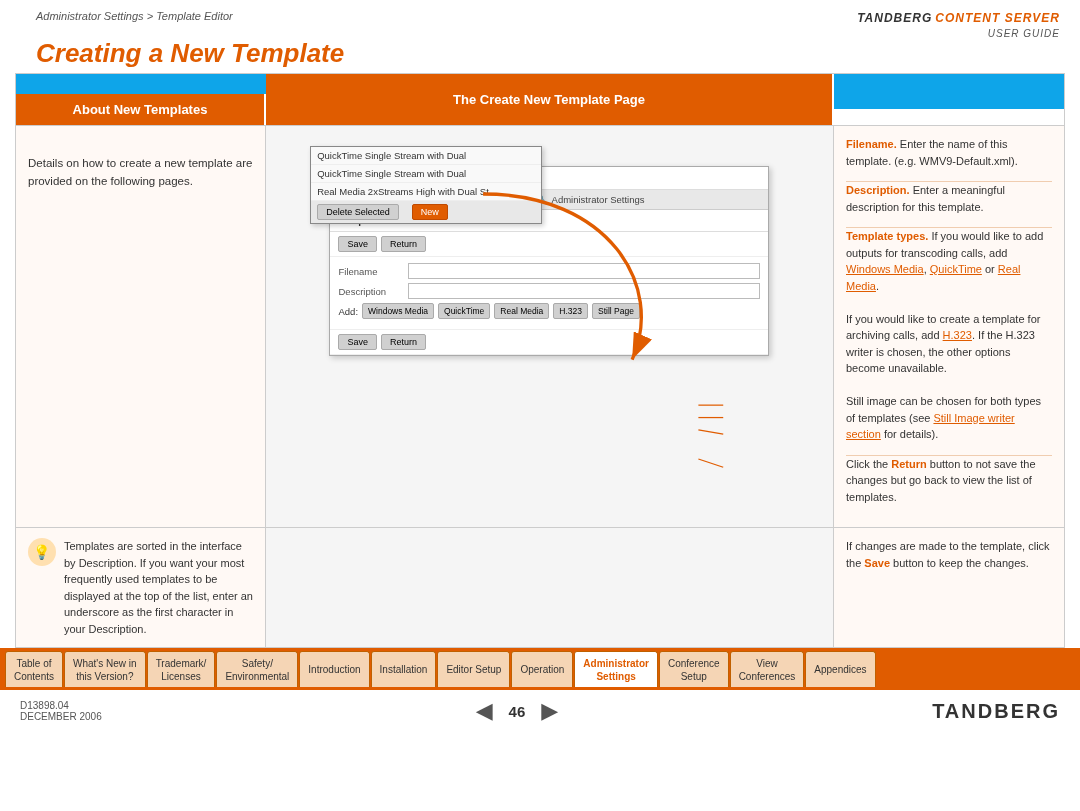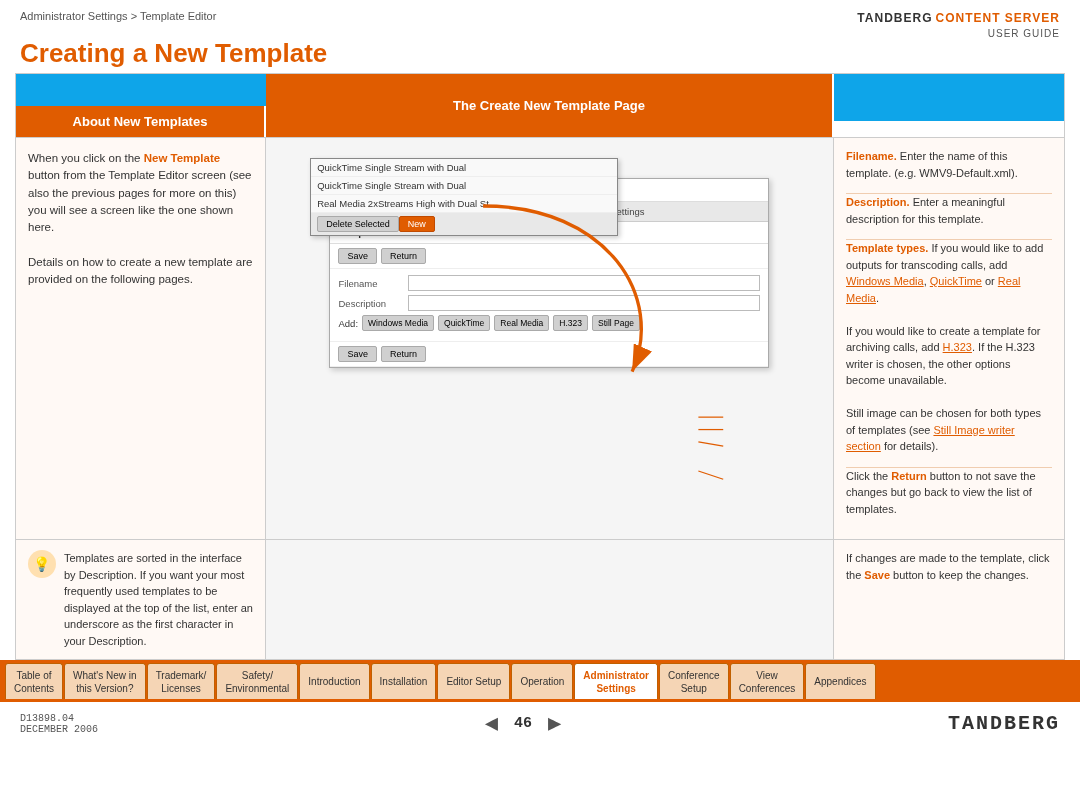--- a/index.html
+++ b/index.html
@@ -7,24 +7,25 @@
       font-family: Arial, sans-serif;
       background: #fff;
       width: 1080px;
       min-height: 811px;
       font-size: 12px;
       color: #333;
     }
 
     
     .header {
-      padding: 10px 20px 4px 20px;
+      padding: 10px 20px 4px 36px;
       display: flex;
       justify-content: space-between;
       align-items: flex-start;
+      font-style: italic;
     }
     .breadcrumb {
       font-size: 11px;
       color: #555;
     }
     .page-title {
       font-size: 26px;
       font-weight: bold;
       color: #e05c00;
       margin-top: 16px;
@@ -59,21 +60,21 @@
       padding: 8px 12px;
       text-align: center;
       border-right: 2px solid #fff;
     }
     .section-header-center {
       flex: 1;
       background: #e05c00;
       color: #fff;
       font-weight: bold;
       font-size: 13px;
-      padding: 24px 12px;
+      padding: 18px 12px;
       text-align: center;
       border-right: 2px solid #fff;
     }
     .section-header-right {
       width: 230px;
       min-width: 230px;
       background: #fff;
       color: #e05c00;
       font-weight: bold;
       font-size: 13px;
@@ -208,38 +209,38 @@
       padding: 2px 5px;
       font-size: 8.5px;
       cursor: pointer;
       border-radius: 2px;
     }
 
     
     .mock-popup {
       background: #fff;
       border: 1px solid #888;
-      width: 308px;
+      width: 232px;
       font-size: 9.5px;
       box-shadow: 2px 2px 5px rgba(0,0,0,0.2);
       position: absolute;
       top: 10px;
       left: 30px;
       z-index: 3;
     }
     .mock-popup-row {
       padding: 3px 6px;
       border-bottom: 1px solid #eee;
       background: #f9f9f9;
     }
     .mock-popup-btns {
       padding: 3px 6px;
       background: #e8e8e8;
       display: flex;
-      gap: 0;
+      gap: 13px;
     }
 
     
     .arrow-overlay {
       position: absolute;
       top: 0;
       left: 0;
       width: 100%;
       height: 100%;
       pointer-events: none;
@@ -341,21 +342,20 @@
       color: #e05c00;
       font-weight: bold;
     }
 
     
     .footer {
       display: flex;
       justify-content: space-between;
       align-items: center;
       padding: 8px 20px;
-      font-family: Liberation Mono, monospace;
     }
     .footer-left {
       font-size: 10px;
       color: #555;
     }
     .footer-center {
       display: flex;
       align-items: center;
       gap: 16px;
     }
@@ -394,24 +394,20 @@
 
   <div class="section-headers">
     <div class="section-header-left">About New Templates</div>
     <div class="section-header-center">The Create New Template Page</div>
     <div class="section-header-right" style="font-size:11px;color:#999;"></div>
   </div>
 
   <div class="content-body">
 
     <div class="left-col">
-      <p>
-        When you click on the <span class="highlight">New Template</span>
-        button from the Template Editor screen (see also the previous pages for more on this) you will see a screen like the one shown here.
-      </p>
       <br>
       <p>Details on how to create a new template are provided on the following pages.</p>
     </div>
 
     <div class="center-col">
       <div class="screenshot-area">
 
         <div class="mock-popup">
           <div class="mock-popup-row">QuickTime Single Stream with Dual</div>
           <div class="mock-popup-row">QuickTime Single Stream with Dual</div>

